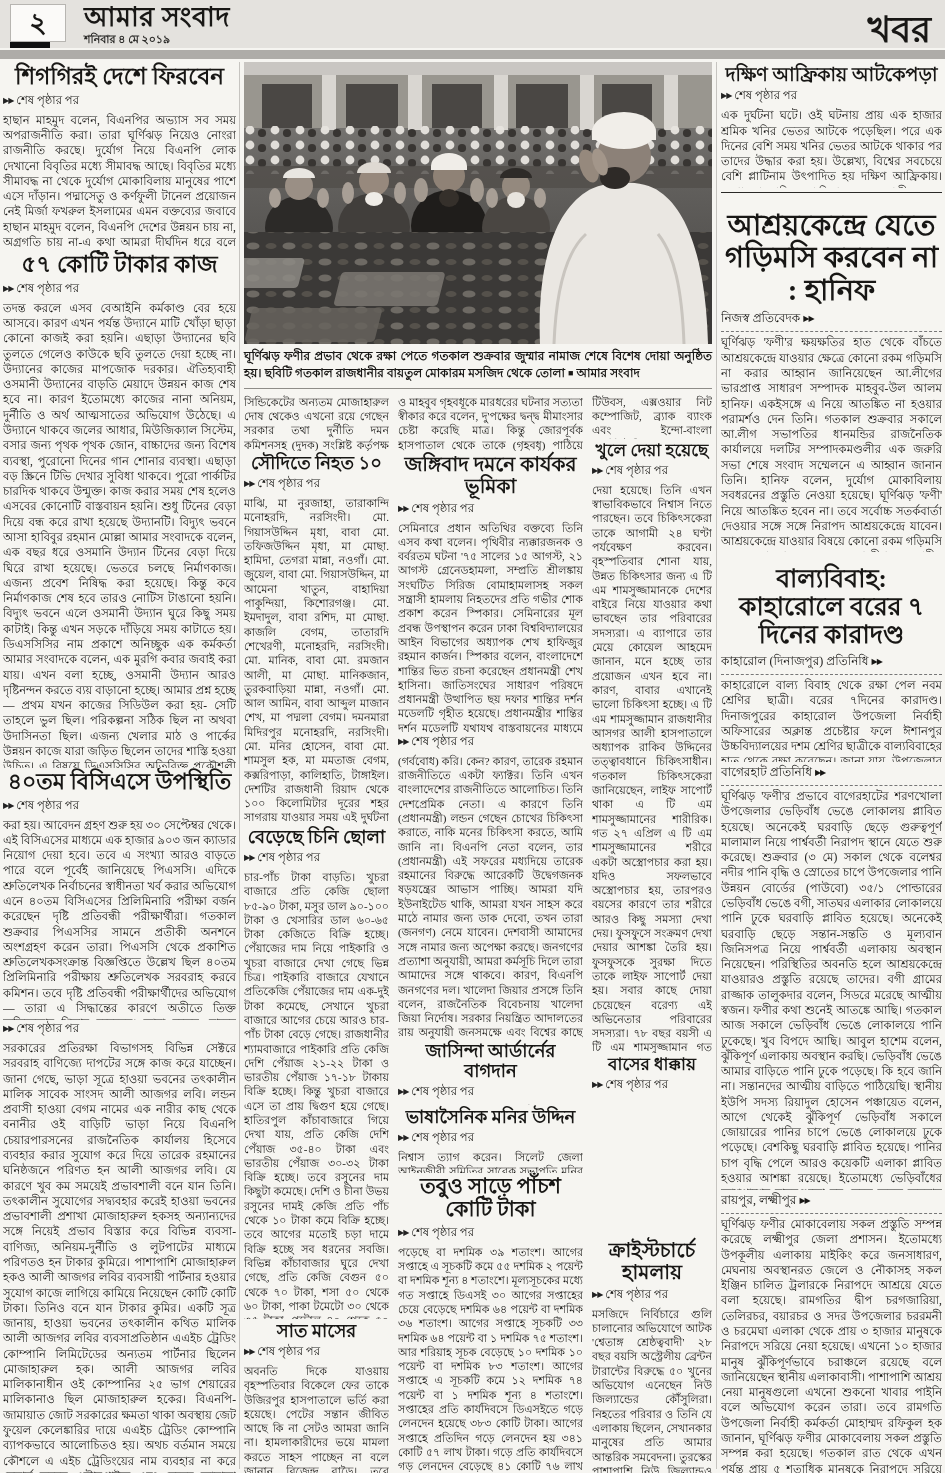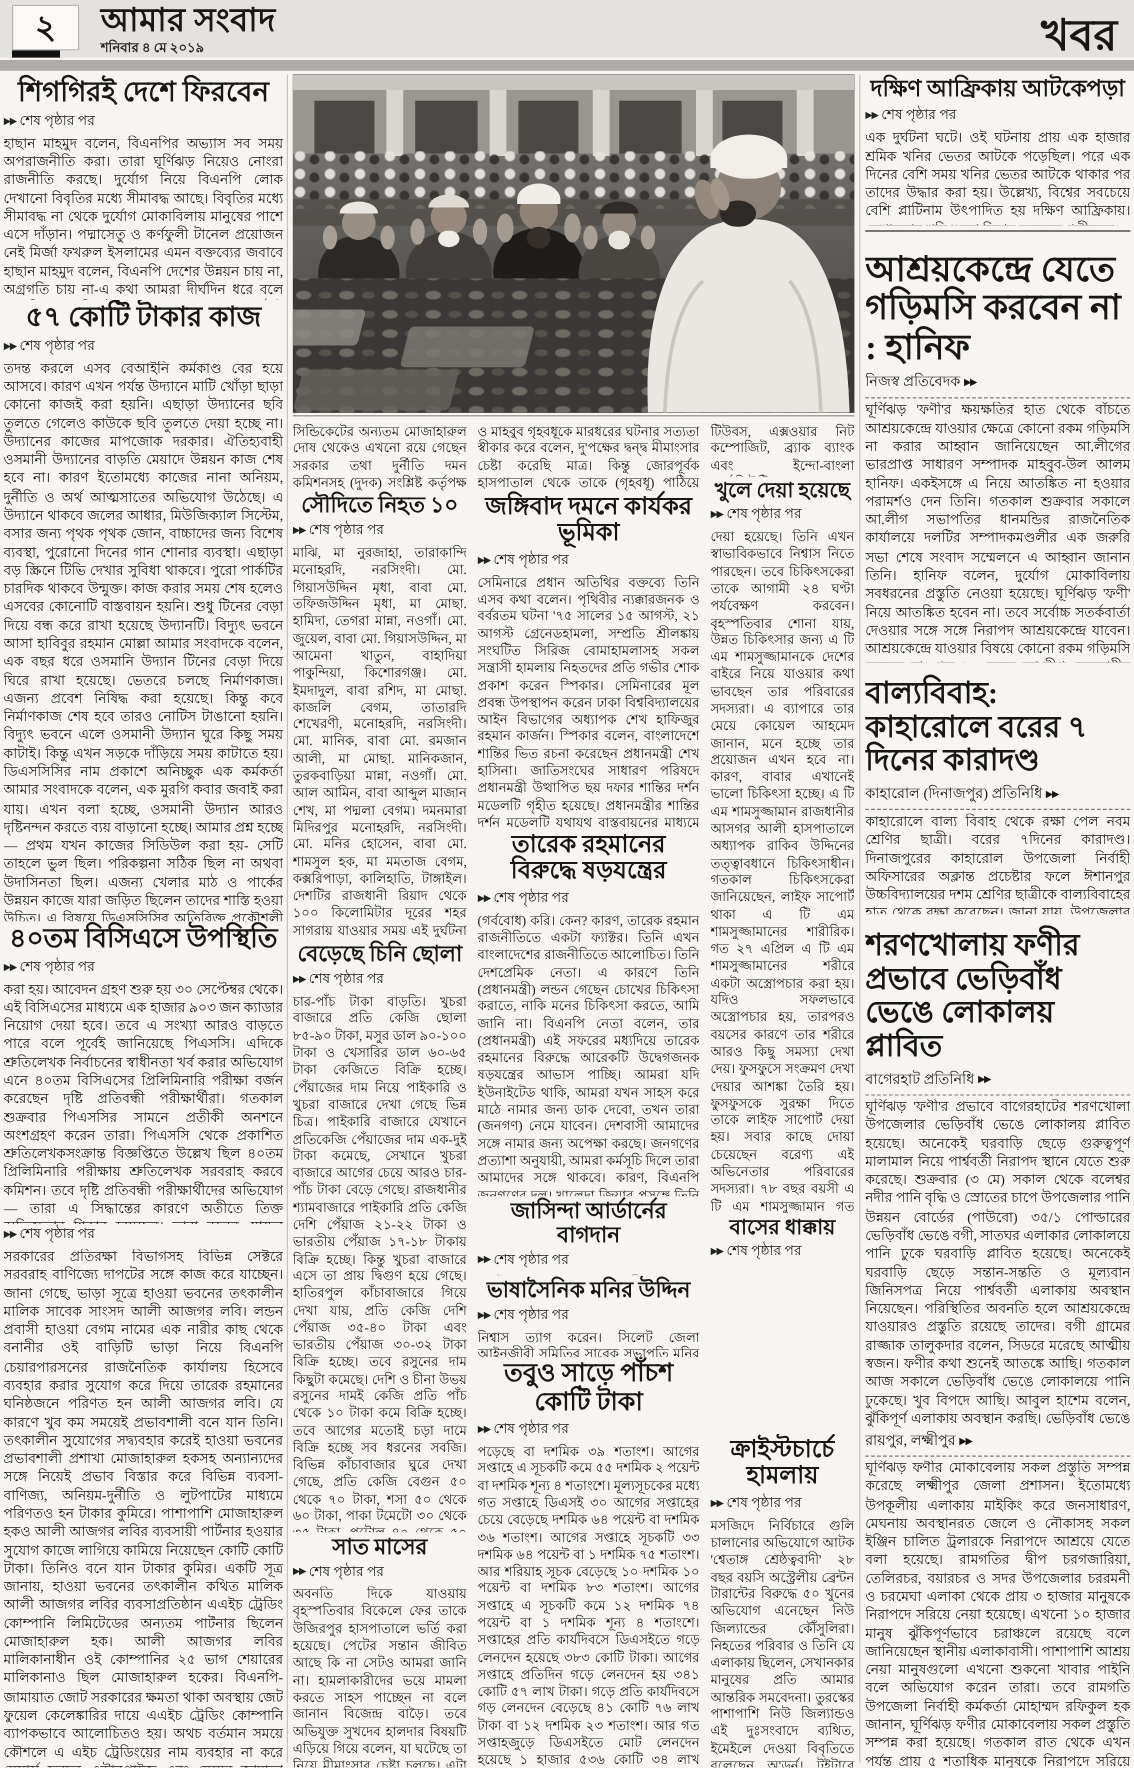--- a/index.html
+++ b/index.html
@@ -21,21 +21,21 @@
   .section-name{position:absolute;right:14px;top:2px;font-size:36px;font-weight:bold;}
   .head-band{position:absolute;left:0;top:50px;width:945px;height:9px;background:#aeaca8;}
   
   .vrule{position:absolute;top:62px;bottom:4px;width:1px;background:#c6c4c0;}
   .content{position:absolute;top:62px;bottom:4px;}
   .colflex{display:flex;flex-direction:column;height:100%;}
   
   article.art{overflow:hidden;display:flex;flex-direction:column;min-height:0;}
   article.art.grow{flex:1;}
   h2.hl{margin:2px 0 2px 0;font-weight:bold;line-height:1.12;text-align:center;}
-  h2.hl.left{text-align:left;margin-top:13px;}
+  h2.hl.left{text-align:center;margin-top:13px;}
   .kicker{font-size:11.5px;font-weight:normal;margin:0 0 2px 0;white-space:nowrap;}
   .kicker .arr{font-size:8px;letter-spacing:-1px;vertical-align:1px;margin-right:3px;color:#222;}
   .byline{font-size:12px;font-weight:normal;margin:1px 0 3px 0;border-bottom:1px dashed #777;padding-bottom:2px;}
   .byline .arr{font-size:8px;letter-spacing:-1px;vertical-align:1px;margin-left:3px;}
   p.bd{
     margin:0;flex:1;overflow:hidden;text-align:justify;
     font-size:11.5px;line-height:1.33;word-break:break-word;
   }
   p.bd.sm{font-size:11px;line-height:1.3;}
   .rule{border:0;border-top:1.5px solid #2a2927;margin:4px 0 3px 0;}
@@ -179,20 +179,21 @@
         <circle cx="380" cy="94" r="27" fill="#8c8178"></circle>
         <ellipse cx="380" cy="70" rx="32" ry="17" fill="#f1eee9"></ellipse>
         <path d="M348,70 a32,20 0 0 1 64,0 l0,8 -64,0 z" fill="#f1eee9"></path>
         <ellipse cx="371" cy="116" rx="15" ry="11" fill="#2e2a27"></ellipse>
         <ellipse cx="345" cy="104" rx="9" ry="17" fill="#96897d" transform="rotate(-18 345 104)"></ellipse>
         <ellipse cx="356" cy="100" rx="7" ry="14" fill="#a3968a" transform="rotate(-18 356 100)"></ellipse>
       </g>
     </svg>
   </div>
 
+  <p class="caption"><span>ঘূর্ণিঝড় ফণীর প্রভাব থেকে রক্ষা পেতে গতকাল শুক্রবার জুম্মার নামাজ শেষে বিশেষ দোয়া অনুষ্ঠিত হয়। ছবিটি গতকাল রাজধানীর বায়তুল মোকারম মসজিদ থেকে তোলা</span> <span class="mark">■</span> <span>আমার সংবাদ</span></p>
   <hr class="cap-rule">
 
   <div class="midcols">
 
     <div class="mcol" style="width:145px">
       <article class="art" style="height:56px">
         <p class="bd sm">সিন্ডিকেটের অন্যতম মোজাহারুল দোষ থেকেও এখনো রয়ে গেছেন সরকার তথা দুর্নীতি দমন কমিশনসহ (দুদক) সংশ্লিষ্ট কর্তৃপক্ষ ও লোকচক্ষুর অন্তরালে।</p>
       </article>
       <article class="art" style="height:374px">
         <h2 class="hl" style="font-size:18px">সৌদিতে নিহত ১০</h2>
@@ -214,21 +215,20 @@
     <div class="mcol" style="width:185px">
       <article class="art" style="height:56px">
         <p class="bd sm">ও মাহবুব গৃহবধূকে মারধরের ঘটনার সত্যতা স্বীকার করে বলেন, দু'পক্ষের দ্বন্দ্ব মীমাংসার চেষ্টা করেছি মাত্র। কিন্তু জোরপূর্বক হাসপাতাল থেকে তাকে (গৃহবধূ) পাঠিয়ে দেয়ার কোনো ঘটনা ঘটেনি। উজিরপুর থানা পুলিশের এসি শিশির কুমার পাল জানান, এ ঘটনায় কেউ কোনো লিখিত অভিযোগ করেনি। তিনি এ ঘটনা জানতেন না। পুলিশ পাঠিয়ে খবর নেয়া হচ্ছে। এ ধরনের ঘটনা ঘটে থাকলে আইনগত সব ধরনের সহায়তা দেয়া হবে ওই গৃহবধূ ও তার পরিবারকে।</p>
       </article>
       <article class="art" style="height:282px">
         <h2 class="hl" style="font-size:20px">জঙ্গিবাদ দমনে কার্যকর ভূমিকা</h2>
         <div class="kicker"><span class="arr">▶▶</span><span>শেষ পৃষ্ঠার পর</span></div>
         <p class="bd sm">সেমিনারে প্রধান অতিথির বক্তব্যে তিনি এসব কথা বলেন। পৃথিবীর ন্যক্কারজনক ও বর্বরতম ঘটনা '৭৫ সালের ১৫ আগস্ট, ২১ আগস্ট গ্রেনেডহামলা, সম্প্রতি শ্রীলঙ্কায় সংঘটিত সিরিজ বোমাহামলাসহ সকল সন্ত্রাসী হামলায় নিহতদের প্রতি গভীর শোক প্রকাশ করেন স্পিকার। সেমিনারের মূল প্রবন্ধ উপস্থাপন করেন ঢাকা বিশ্ববিদ্যালয়ের আইন বিভাগের অধ্যাপক শেখ হাফিজুর রহমান কার্জন। স্পিকার বলেন, বাংলাদেশে শান্তির ভিত রচনা করেছেন প্রধানমন্ত্রী শেখ হাসিনা। জাতিসংঘের সাধারণ পরিষদে প্রধানমন্ত্রী উত্থাপিত ছয় দফার শান্তির দর্শন মডেলটি গৃহীত হয়েছে। প্রধানমন্ত্রীর শান্তির দর্শন মডেলটি যথাযথ বাস্তবায়নের মাধ্যমে বিশ্বে শান্তি প্রতিষ্ঠা সম্ভব বলে তিনি উল্লেখ করেন। বলেন, সন্ত্রাস ও জঙ্গিবাদ দমনে প্রধানমন্ত্রী শেখ হাসিনার শান্তির দর্শন মডেলটি কার্যকর ভূমিকা রাখছে। তিনি আরও বলেন, সন্ত্রাস ও জঙ্গিবাদ দমনে আইনের শাসন সমুন্নত রাখতে হবে। শান্তির স্বার্থে জনগণের ক্ষমতায়ন ও উন্নয়নকে সমন্বয় করতে হবে। সন্ত্রাসীদের দেশ, ধর্ম, বর্ণ নাই উল্লেখ করে তিনি দেশের জনগণকে সচেতনতার সঙ্গে সন্ত্রাস ও জঙ্গিবাদ দমনে সম্পৃক্ত হতে আহ্বান জানান। আওয়ামী লীগের সভাপতিত্বে অনুষ্ঠিত সেমিনারে তথ্য ও গবেষণা বিষয়ক সম্পাদক আব্দুস সোবহান গোলাপের সঞ্চালনায় উপস্থিত ছিলেন মাহবুব-উল আলম হানিফ, সভাপতিমণ্ডলীর সদস্য অর্থনীতিবিদ ড. কাজী খলীকুজ্জমান আহমদ, নিরাপত্তা বিশ্লেষক জেনারেল (অব.) এ কে মোহাম্মদ আলী শিকদার, ঢাকা বিশ্ববিদ্যালয়ের অধ্যাপক ড. দেলোয়ার হোসেন, বিশিষ্ট ইসলামি চিন্তাবিদ মাওলানা ফরিদ উদ্দিন মাসউদ প্রমুখ।</p>
       </article>
       <article class="art" style="height:306px">
-        <h2 class="hl" style="font-size:20px">তারেক রহমানের বিরুদ্ধে ষড়যন্ত্রের</h2>
         <div class="kicker"><span class="arr">▶▶</span><span>শেষ পৃষ্ঠার পর</span></div>
         <p class="bd sm">(গর্ববোধ) করি। কেন? কারণ, তারেক রহমান রাজনীতিতে একটা ফ্যাক্টর। তিনি এখন বাংলাদেশের রাজনীতিতে আলোচিত। তিনি দেশপ্রেমিক নেতা। এ কারণে তিনি (প্রধানমন্ত্রী) লন্ডন গেছেন চোখের চিকিৎসা করাতে, নাকি মনের চিকিৎসা করতে, আমি জান‍ি না। বিএনপি নেতা বলেন, তার (প্রধানমন্ত্রী) এই সফরের মধ্যদিয়ে তারেক রহমানের বিরুদ্ধে আরেকটি উদ্বেগজনক ষড়যন্ত্রের আভাস পাচ্ছি। আমরা যদি ইউনাইটেড থাকি, আমরা যখন সাহস করে মাঠে নামার জন্য ডাক দেবো, তখন তারা (জনগণ) নেমে যাবেন। দেশবাসী আমাদের সঙ্গে নামার জন্য অপেক্ষা করছে। জনগণের প্রত্যাশা অনুযায়ী, আমরা কর্মসূচি দিলে তারা আমাদের সঙ্গে থাকবে। কারণ, বিএনপি জনগণের দল। খালেদা জিয়ার প্রসঙ্গে তিনি বলেন, রাজনৈতিক বিবেচনায় খালেদা জিয়া নির্দোষ। সরকার নিয়ন্ত্রিত আদালতের রায় অনুযায়ী জনসমক্ষে এবং বিশ্বের কাছে হেয় করার জন্য দীর্ঘদিন ধরে তাকে কারাগারে রাখা হয়েছে। খালেদা জিয়ার জামিন না পাওয়ার বিষয়টি তুলে ধরে বিএনপি নেতা আরও বলেন, ১৫ বছরের সাজাপ্রাপ্ত ব্যারিস্টার নাজমুল হুদা তিনদিনের মধ্যে জামিন পেলেন। কিন্তু খালেদা জিয়ার ১৪ মাস লাগবে কেন? বিচারপতিদের সঙ্গে আমাদের শত্রুতা আছে? তাহলে, তারা কেন এরকম আচরণ করছেন? তারা এরকম করছেন সরকারের নির্দেশে। সরকারের নির্দেশ না মানলে তাদের চাকরি থাকবে না। গয়েশ্বর রায় বলেন, তারেক রহমানকে একটি মামলায় খালাস দিয়েছিলেন যে বিচারক, তিনি দেশ ছেড়ে যেতে বাধ্য হয়েছেন। আপাতত দেশে আসতে পারবেন এরকম কোনো সম্ভাবনাও নেই। সংগঠনের সভাপতি হুমায়ুন আহমেদের সভাপতিত্বে ও সাধারণ সম্পাদক সোহেল রানার সঞ্চালনায় আলোচনা সভায় আরও বক্তব্য দেন, বিএনপির চেয়ারপারসনের উপদেষ্টা হাবিবুর রহমান হাবিব, যুগ্ম মহাসচিব সৈয়দ মোয়াজ্জেম হোসেন আলাল, ব্যারিস্টার মাহবুব উদ্দিন খোকন, কৃষক দলের আহ্বায়ক কমিটির সদস্য কেএম রকিবুল ইসলাম রিপন প্রমুখ।</p>
       </article>
       <article class="art" style="height:66px">
         <h2 class="hl" style="font-size:18px">জাসিন্দা আর্ডার্নের বাগদান</h2>
         <div class="kicker"><span class="arr">▶▶</span><span>শেষ পৃষ্ঠার পর</span></div>
         <p class="bd sm">একইভাবে সহায়তা করবে। বিয়ের খবরে সামাজিকমাধ্যমে ব্যাপকভাবে স্বাগত জানানো হয়েছে। যার মধ্যে বিরোধীদলনীয় ও ব্রিটিশ হাইকমিশনার লরা ক্লার্কও রয়েছেন।</p>
       </article>
       <article class="art" style="height:68px">
         <h2 class="hl" style="font-size:18px">ভাষাসৈনিক মনির উদ্দিন</h2>
@@ -280,21 +280,20 @@
     <p class="bd">ঘূর্ণিঝড় 'ফণী'র ক্ষয়ক্ষতির হাত থেকে বাঁচতে আশ্রয়কেন্দ্রে যাওয়ার ক্ষেত্রে কোনো রকম গড়িমসি না করার আহ্বান জানিয়েছেন আ.লীগের ভারপ্রাপ্ত সাধারণ সম্পাদক মাহবুব-উল আলম হানিফ। একইসঙ্গে এ নিয়ে আতঙ্কিত না হওয়ার পরামর্শও দেন তিনি। গতকাল শুক্রবার সকালে আ.লীগ সভাপতির ধানমন্ডির রাজনৈতিক কার্যালয়ে দলটির সম্পাদকমণ্ডলীর এক জরুরি সভা শেষে সংবাদ সম্মেলনে এ আহ্বান জানান তিনি। হানিফ বলেন, দুর্যোগ মোকাবিলায় সবধরনের প্রস্তুতি নেওয়া হয়েছে। ঘূর্ণিঝড় 'ফণী' নিয়ে আতঙ্কিত হবেন না। তবে সর্বোচ্চ সতর্কবার্তা দেওয়ার সঙ্গে সঙ্গে নিরাপদ আশ্রয়কেন্দ্রে যাবেন। আশ্রয়কেন্দ্রে যাওয়ার বিষয়ে কোনো রকম গড়িমসি করবেন না। গত ১০ বছরে আ.লীগ নেতৃত্বাধীন সরকার বিভিন্ন দুর্যোগ সফলতার সঙ্গে মোকাবিলার সক্ষমতা দেখিয়েছে বলেও উল্লেখ করেন তিনি। 'ফণী' মোকাবিলায় প্রশাসনের সঙ্গে আ.লীগ নেতা-কর্মীরা দুর্গতদের পাশে থাকবেন বলেও জানান তিনি। আ.লীগের পক্ষ থেকে একটি মনিটরিং সেল গঠন করা হয়েছে জানিয়ে হানিফ বলেন, প্রশাসন ও দলীয় নেতা-কর্মীদের সমন্বয় করে মনিটরিং করা হচ্ছে। লন্ডন সফররত প্রধানমন্ত্রী ও আ.লীগ সভাপতি শেখ হাসিনা ঘূর্ণিঝড় 'ফণী'র বিষয়ে সার্বক্ষণিক খোঁজ-খবর রাখছেন জানিয়ে তিনি বলেন, প্রধানমন্ত্রী প্রশাসনের পাশাপাশি দলের সঙ্গেও সার্বক্ষণিক যোগাযোগ রাখছেন এবং প্রয়োজনীয় দিক নির্দেশনা দিচ্ছেন। ঘূর্ণিঝড় 'ফণী'র ক্ষয়ক্ষতির হাত থেকে রক্ষা করতে আল্লাহর কাছে দেশবাসীকে দোয়া চাওয়ার আহ্বান জানান প্রধানমন্ত্রী, সে কথাও উল্লেখ করেন হানিফ। ঘূর্ণিঝড় 'ফণী'র সার্বিক বিষয়ে পর্যবেক্ষণে উচ্চপর্যায়ে আ.লীগের মনিটরিং কমিটি এবং চট্টগ্রাম, বরিশাল ও খুলনায় বিভাগীয় পর্যায়ে তিনটি বিভাগীয় কমিটি গঠন করা হয়েছে বলে তিনি জানান। দলীয়ভাবে মেডিকেল টিম ও ত্রাণ প্রস্তুত রাখা হয়েছে বলেও জানান তিনি। পরে আ.লীগের প্রচার ও প্রকাশনা উপ-কমিটির বৈঠকের শুরুতে সাংবাদিকদের সঙ্গে আলাদাভাবে কথা বলেন তথ্যমন্ত্রী ও আ.লীগের প্রচার সম্পাদক ড. হাছান মাহমুদ। বিএনপির সমালোচনা করে তথ্যমন্ত্রী বলেন, তারা প্রতিটি ক্ষেত্রে নোংরা রাজনীতি করছে। সবকিছুতে নোংরা রাজনীতি করবেন না। বিএনপিকে উদ্দেশ্য করে তিনি আরও বলেন, শুধু বিবৃতিতে সীমাবদ্ধ না থেকে, লোক দেখানো কার্যক্রম না করে, জনগণের পাশে দাঁড়ান। জনগণের জন্য কাজ করুন। সরকারের প্রস্তুতি নিয়ে সমালোচনা করায় বিএনপিকে উদ্দেশ্য করে হাছান মাহমুদ বলেন, নিজেদের চেহারা আয়নায় দেখুন। ১৯৯১ সালের কথা একবার স্মরণ করুন।</p>
   </article>
 
   <article class="art" style="height:210px">
     <h2 class="hl left" style="font-size:25px">বাল্যবিবাহ: কাহারোলে বরের ৭ দিনের কারাদণ্ড</h2>
     <div class="byline"><span>কাহারোল (দিনাজপুর) প্রতিনিধি</span><span class="arr">▶▶</span></div>
     <p class="bd">কাহারোলে বাল্য বিবাহ থেকে রক্ষা পেল নবম শ্রেণির ছাত্রী। বরের ৭দিনের কারাদণ্ড। দিনাজপুরের কাহারোল উপজেলা নির্বাহী অফিসারের অক্লান্ত প্রচেষ্টার ফলে ঈশানপুর উচ্চবিদ্যালয়ের দশম শ্রেণির ছাত্রীকে বাল্যবিবাহের হাত থেকে রক্ষা করেছেন। জানা যায়, উপজেলার রামচন্দ্রপুর ইউনিয়নের ঈশানপুর বদলী পাড়া গ্রামে গত ২ মে'১৯ রাত আনুমানিক ১১ টার দিকে গোপন সংবাদেও ভিত্তিতে উপজেলা নির্বাহী কর্মকর্তা ও নির্বাহী ম্যাজিস্ট্রেট মো. নাসিম আহমেদ ঈশানপুর গ্রামে আনোয়ার হোসেনের বাড়িতে বিবাহ অনুষ্ঠান চলাকালে এ সময় উপস্থিত হয়ে দশম শ্রেণির ছাত্রী (১৪) কে বাল্যবিবাহ থেকে রক্ষা করেন এবং ভ্রাম্যমাণ আদালত পরিচালনা করে দিনাজপুর সদর উপজেলার গোপালগঞ্জ গ্রামের মো. রাজ্জার ছেলে মো. রুবেল ইসলাম (২২) কে বাল্যবিবাহ আইন ২০১৭ এর ৭ (১) ধারা মোতাবেক ৭ দিনের বিনাশ্রম কারাদণ্ড প্রদান করেছেন। এদিকে উপজেলা নির্বাহী কর্মকর্তা ও নির্বাহী ম্যাজিস্ট্রেটের উপস্থিতি টের পেয়ে বিয়ে বাড়ি থেকে অত্র ইউনিয়নের বিবাহ নিকাহ্‌ রেজিস্টার মো. মেসবাউল ইসলাম এবং ছেলের বাবা বিয়ে বাড়ি থেকে পালিয়ে যায়।</p>
   </article>
 
   <article class="art" style="height:428px">
-    <h2 class="hl left" style="font-size:25px">শরণখোলায় ফণীর প্রভাবে ভেড়িবাঁধ ভেঙে লোকালয় প্লাবিত</h2>
     <div class="byline"><span>বাগেরহাট প্রতিনিধি</span><span class="arr">▶▶</span></div>
     <p class="bd">ঘূর্ণিঝড় 'ফণী'র প্রভাবে বাগেরহাটের শরণখোলা উপজেলার ভেড়িবাঁধ ভেঙে লোকালয় প্লাবিত হয়েছে। অনেকেই ঘরবাড়ি ছেড়ে গুরুত্বপূর্ণ মালামাল নিয়ে পার্শ্ববর্তী নিরাপদ স্থানে যেতে শুরু করেছে। শুক্রবার (৩ মে) সকাল থেকে বলেশ্বর নদীর পানি বৃদ্ধি ও স্রোতের চাপে উপজেলার পানি উন্নয়ন বোর্ডের (পাউবো) ৩৫/১ পোল্ডারের ভেড়িবাঁধ ভেঙে বগী, সাতঘর এলাকার লোকালয়ে পানি ঢুকে ঘরবাড়ি প্লাবিত হয়েছে। অনেকেই ঘরবাড়ি ছেড়ে সন্তান-সন্ততি ও মূল্যবান জিনিসপত্র নিয়ে পার্শ্ববর্তী এলাকায় অবস্থান নিয়েছেন। পরিস্থিতির অবনতি হলে আশ্রয়কেন্দ্রে যাওয়ারও প্রস্তুতি রয়েছে তাদের। বগী গ্রামের রাজ্জাক তালুকদার বলেন, সিডরে মরেছে আত্মীয় স্বজন। ফণীর কথা শুনেই আতঙ্কে আছি। গতকাল আজ সকালে ভেড়িবাঁধ ভেঙে লোকালয়ে পানি ঢুকেছে। খুব বিপদে আছি। আবুল হাশেম বলেন, ঝুঁকিপূর্ণ এলাকায় অবস্থান করছি। ভেড়িবাঁধ ভেঙে আমার বাড়িতে পানি ঢুকে পড়েছে। কি হবে জানি না। সন্তানদের আত্মীয় বাড়িতে পাঠিয়েছি। স্থানীয় ইউপি সদস্য রিয়াদুল হোসেন পঞ্চায়েত বলেন, আগে থেকেই ঝুঁকিপূর্ণ ভেড়িবাঁধ সকালে জোয়ারের পানির চাপে ভেঙে লোকালয়ে ঢুকে পড়েছে। বেশকিছু ঘরবাড়ি প্লাবিত হয়েছে। পানির চাপ বৃদ্ধি পেলে আরও কয়েকটি এলাকা প্লাবিত হওয়ার আশঙ্কা রয়েছে। ইতোমধ্যে ভেড়িবাঁধের আশপাশের মানুষগুলো ঘর ছেড়ে অনত্র অবস্থান নিতে শুরু করেছে। আমরা এর আগেও দাবি জানিয়েছিলাম মজবুত করে ভেড়িবাঁধ দেয়ার জন্য কর্তৃপক্ষের। যাচ্ছেতাইভাবে অসহায় মানুষদের ভোগান্তি হচ্ছে। সাউথখালি ইউনিয়ন পরিষদের ভারপ্রাপ্ত চেয়ারম্যান জলিলুর রহমান বলেন, বগী এলাকার ভেড়িবাঁধের একটি অংশ ভেঙে নদী গর্ভে বিলীন হয়ে গেছে। লোকালয়ে পানি ঢুকছে। সরকারি নির্দেশনা অনুযায়ী আশ্রয়কেন্দ্র ও স্বেচ্ছাসেবকরা প্রস্তুত রয়েছে। এদিকে ঘূর্ণিঝড় ফণী আতঙ্কে মোংলা, রামপাল ও কচুয়ার মাছ চাষীরা ঘেরের পাশে নির্ঘুম রাত কাটিয়েছে। আতঙ্কে ঝড়ের তোড়ে ঘেরের পাড় ভেসে মাছ ভেসে যাওয়ার ভয়ে আছে তারা। কচুয়া উপজেলার মনিরুল ইসলাম বলেন, মাছ চাষ করে জীবন চালাই। জলোচ্ছ্বাস হলে মাছ ভেসে যাবে। বড় ধরনের ক্ষতি হয়ে যাবে। মোংলার মুকুন্দ বিশ্বাস বলেন, সিডরে বেশ ক্ষতিগ্রস্ত হয়েছিলাম। ঘর-জমি-বেড়ি সব ধ্বসে হয়ে গিয়েছিল। এবারের ঝড়টা নিয়েও আমরা বেশ ভয়ে আছি। বাগেরহাট পানি উন্নয়ন বোর্ডের নির্বাহী প্রকৌশলী নাহিদুজ্জামান খান বলেন, ভেড়িবাঁধ ভাঙার খবর শুনেছি। আমরা খোঁজ নিচ্ছি। প্রকল্পের লোকদের সাথে যোগাযোগ করে চেষ্টা করছি দ্রুত মেরামত করার।</p>
   </article>
 
   <article class="art grow">
     <div class="byline"><span>রায়পুর, লক্ষ্মীপুর</span><span class="arr">▶▶</span></div>
     <p class="bd">ঘূর্ণিঝড় ফণীর মোকাবেলায় সকল প্রস্তুতি সম্পন্ন করেছে লক্ষ্মীপুর জেলা প্রশাসন। ইতোমধ্যে উপকূলীয় এলাকায় মাইকিং করে জনসাধারণ, মেঘনায় অবস্থানরত জেলে ও নৌকাসহ সকল ইঞ্জিন চালিত ট্রলারকে নিরাপদে আশ্রয়ে যেতে বলা হয়েছে। রামগতির দ্বীপ চরগজারিয়া, তেলিরচর, বয়ারচর ও সদর উপজেলার চররমনী ও চরমেঘা এলাকা থেকে প্রায় ৩ হাজার মানুষকে নিরাপদে সরিয়ে নেয়া হয়েছে। এখনো ১০ হাজার মানুষ ঝুঁকিপূর্ণভাবে চরাঞ্চলে রয়েছে বলে জানিয়েছেন স্থানীয় এলাকাবাসী। পাশাপাশি আশ্রয় নেয়া মানুষগুলো এখনো শুকনো খাবার পাইনি বলে অভিযোগ করেন তারা। তবে রামগতি উপজেলা নির্বাহী কর্মকর্তা মোহাম্মদ রফিকুল হক জানান, ঘূর্ণিঝড় ফণীর মোকাবেলায় সকল প্রস্তুতি সম্পন্ন করা হয়েছে। গতকাল রাত থেকে এখন পর্যন্ত প্রায় ৫ শতাধিক মানুষকে নিরাপদে সরিয়ে আনা হয়েছে। অন্যদেরও নিরাপদে সরিয়ে আনতে চরাঞ্চলে নৌকা পাঠানো হয়েছে। তবে অনেক মানুষ তাদের বাসস্থান ছেড়ে আসতে চাইছি না, তারপরও সবাই নিরাপদে আনার জন্য কাজ করছে প্রশাসন। শুকনো খাবার ও মানুষদের আশ্রয়ণ কেন্দ্র রাখা হয়েছে। শুক্রবার দুপুরে রামগতি উপজেলায় বিভিন্ন আশ্রয়নকেন্দ্র পরিদর্শন করেন জেলা প্রশাসক অঞ্জন চন্দ্র পাল। এ সময় তিনি বলেন, দুর্যোগ মোকাবিলায় ৬৬টি মেডিকেল টিম ও ৭৬টি আশ্রয়নকেন্দ্রসহ ২শতাধিক শিক্ষা প্রতিষ্ঠান প্রস্তুত রাখা হয়েছে। এ ছাড়া ৩৭৫টি মে.টন চাল, ২ হাজার ৫০০ বস্তা বিস্কুট ও নগদ ৮ লাখ টাকা বরাদ্দ দেয়া হয়েছে। পরবর্তী নির্দেশ না দেয়া পর্যন্ত সরকারী কর্মকর্তা ও কর্মচারীদের ছুটি বাতিল করা হয়। এ ছাড়া লক্ষ্মীপুর-ভোলা নৌ-রুটে সকল ধরনের নৌ-যান চলাচল বন্ধ ঘোষণা করা হয়।</p>
   </article>
 </section>
 

